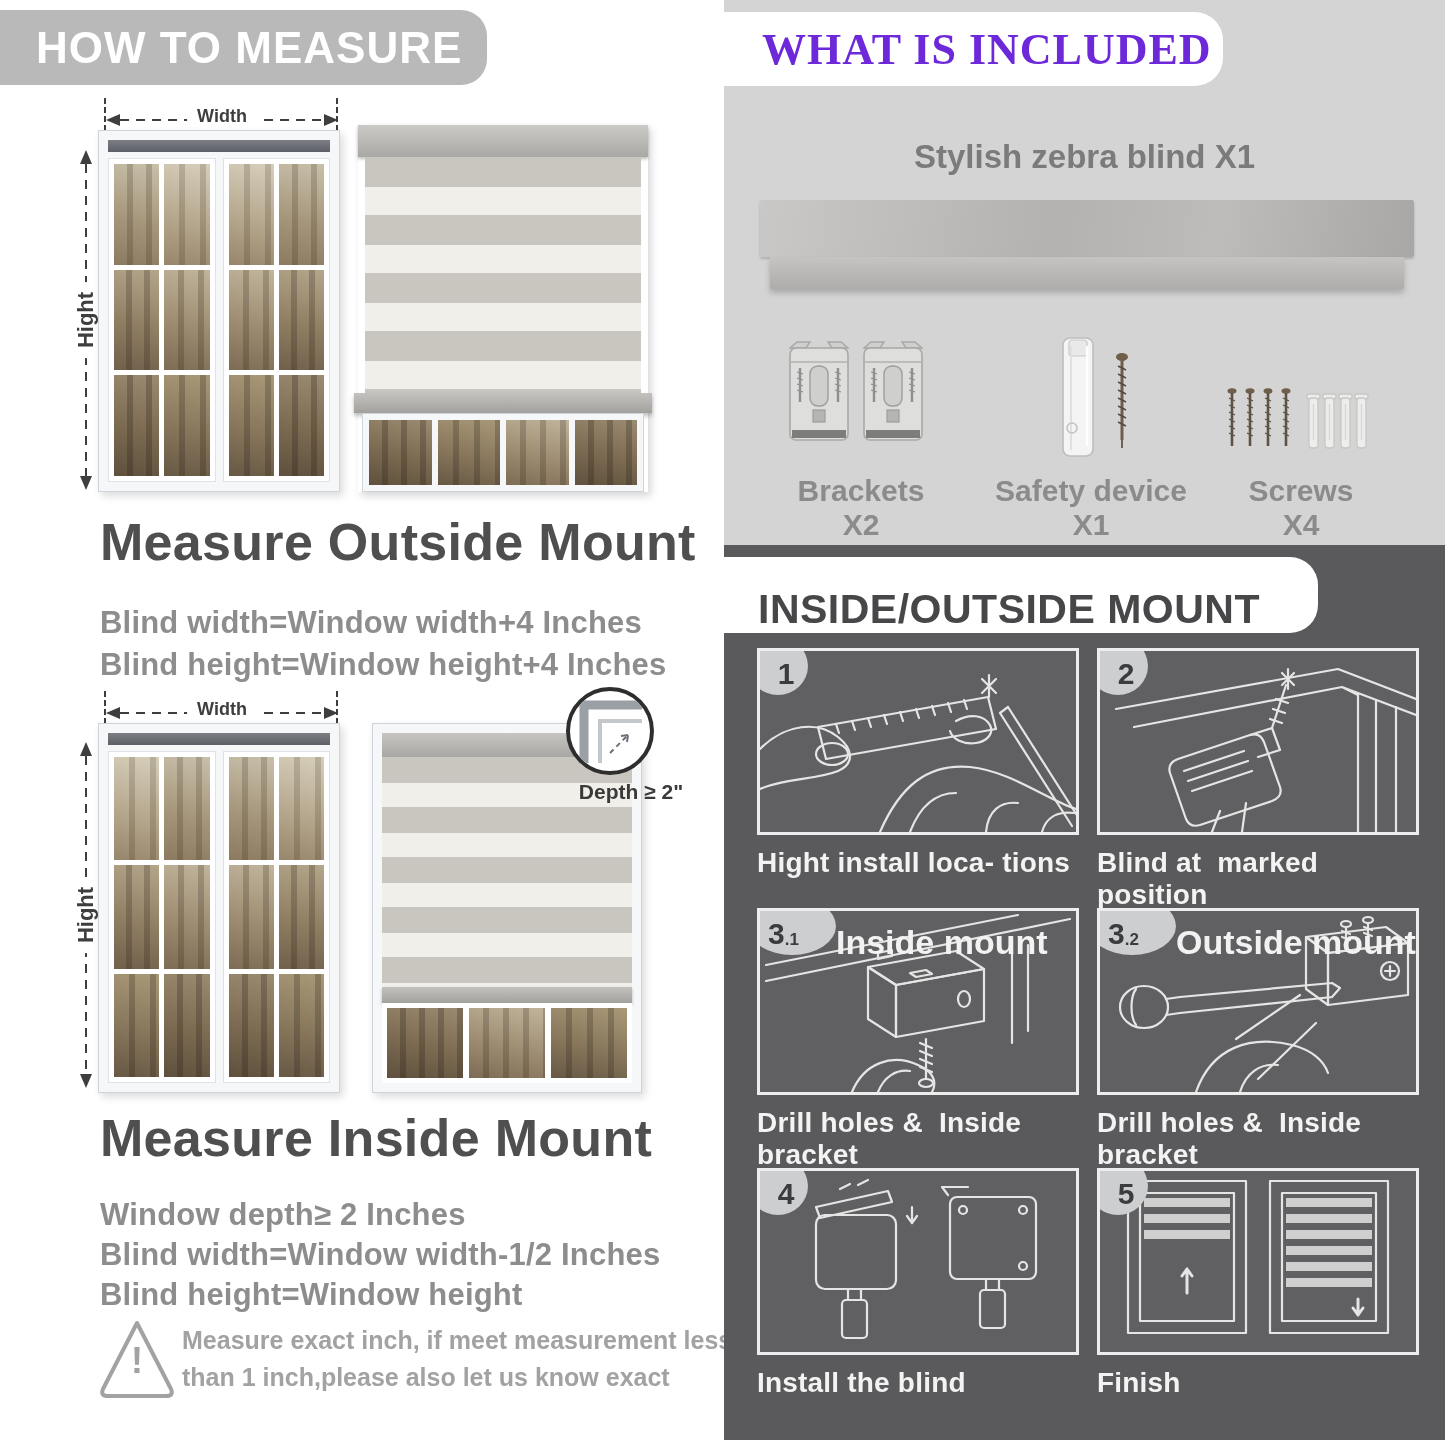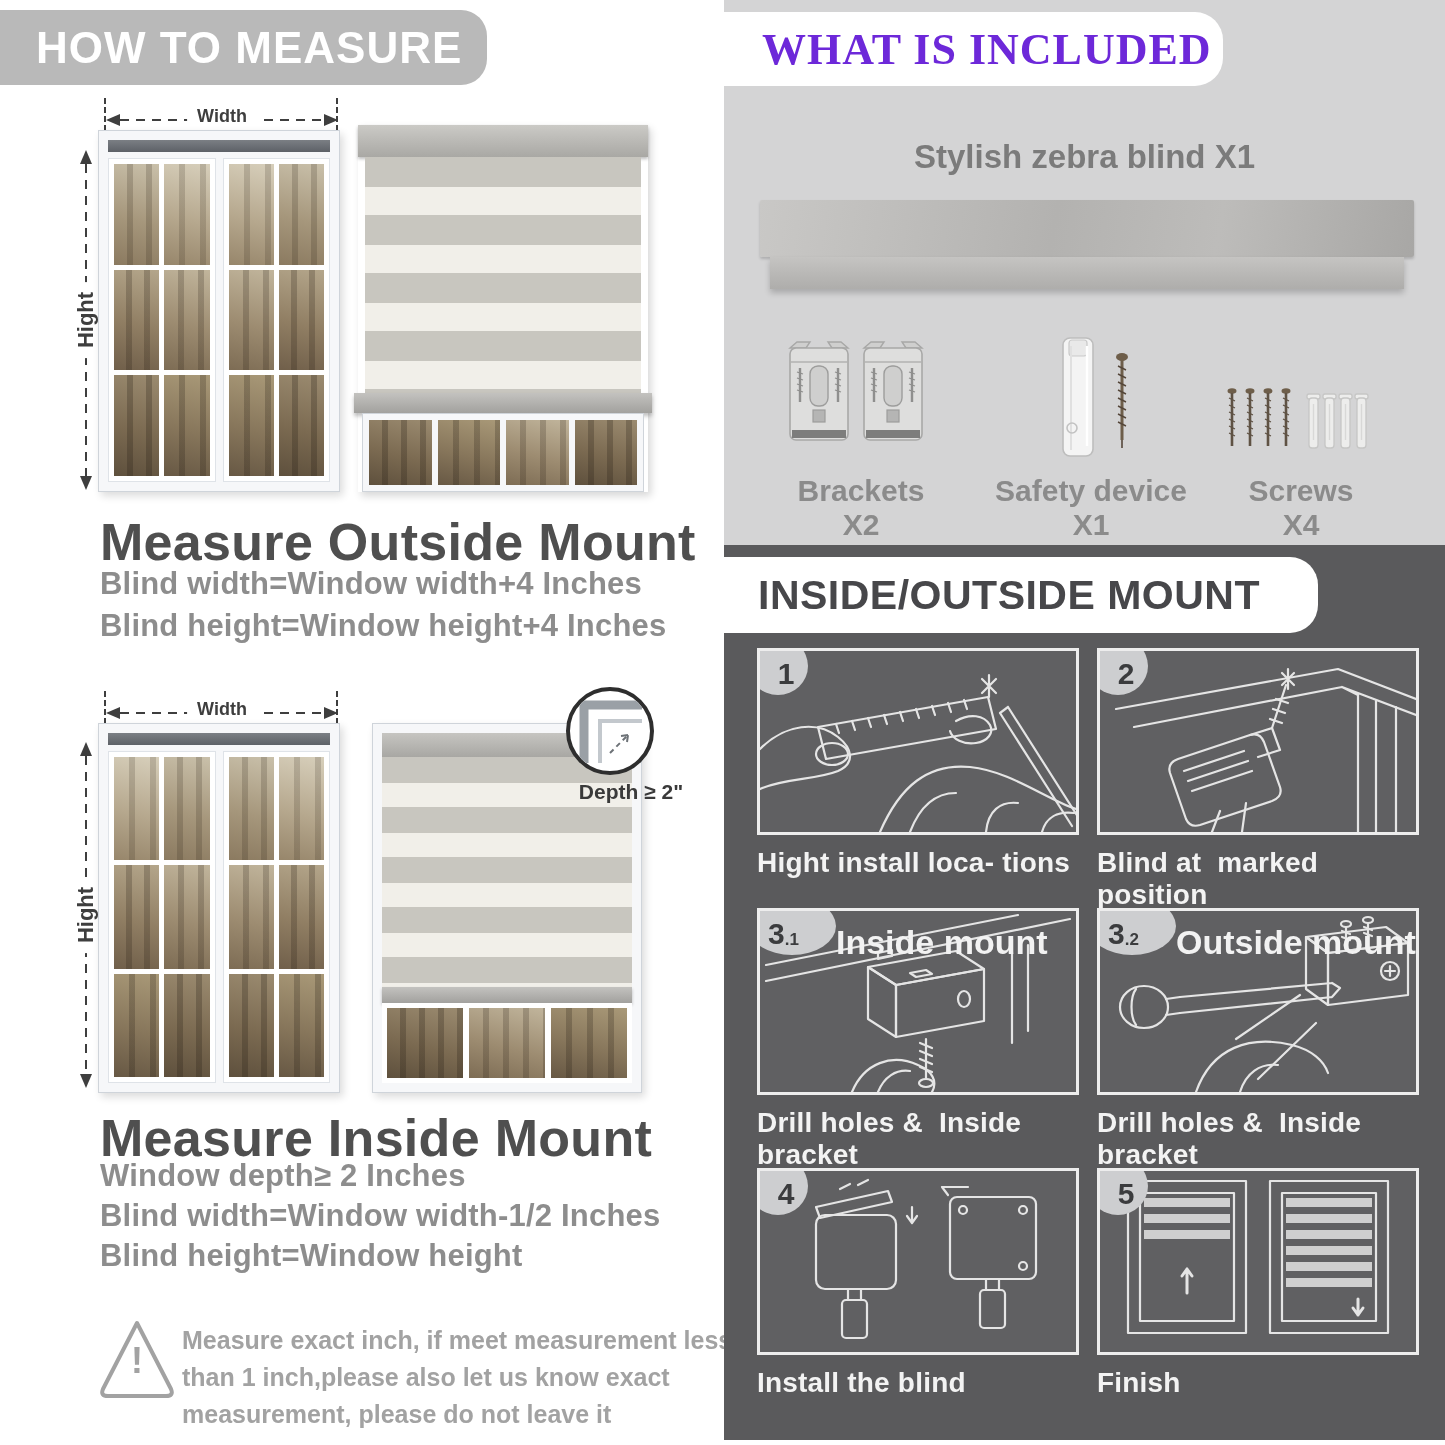--- a/index.html
+++ b/index.html
@@ -9,21 +9,21 @@
   
   .pill{position:absolute;box-sizing:border-box;display:flex;align-items:center;}
   .pill-left{left:0;top:10px;width:487px;height:75px;background:#b9b9b9;
              border-radius:0 26px 26px 0;padding-left:36px;
              color:#ffffff;font-size:44px;font-weight:700;letter-spacing:1px;}
   .pill-included{left:724px;top:12px;width:499px;height:74px;background:#ffffff;
              border-radius:0 28px 28px 0;padding-left:38px;
              color:#6d28d9;font-size:44px;font-weight:700;letter-spacing:1px;font-family:Liberation Serif, serif;}
   .pill-mount{left:724px;top:557px;width:594px;height:76px;background:#ffffff;
              border-radius:0 28px 28px 0;padding-left:34px;
-             color:#47474a;font-size:41px;font-weight:700;letter-spacing:.5px;}
+             color:#47474a;font-size:41px;font-weight:700;letter-spacing:.5px;align-items:flex-end;}
 
   
   .winframe{position:absolute;background:#f6f7f9;border:1px solid #cfd4da;
             box-shadow:3px 4px 8px rgba(0,0,0,.14);padding:9px;box-sizing:border-box;
             display:flex;flex-direction:column;}
   .topstrip{height:12px;background:linear-gradient(#7b7f84,#5d6167);margin-bottom:6px;flex:none;}
   .doors{flex:1;display:flex;gap:7px;min-height:0;}
   .door{flex:1;background:#ffffff;border:1px solid #dfe3e8;padding:5px;display:grid;
         grid-template-columns:1fr 1fr;grid-template-rows:1fr 1fr 1fr;gap:5px;}
   .pane{min-height:0;}
@@ -62,21 +62,21 @@
                transform:translate(-50%,-50%) rotate(180deg);writing-mode:vertical-rl;
                background:#ffffff;padding:10px 0;font-size:22px;font-weight:700;color:#3e3e3e;}
   .vguide{position:absolute;width:0;height:42px;border-left:2px dashed #3e3e3e;}
 
   .magnifier{position:absolute;left:566px;top:687px;width:88px;height:88px;border-radius:50%;
              border:4px solid #2e2e2e;background:#ffffff;box-sizing:border-box;overflow:hidden;}
   .depth-label{position:absolute;left:556px;top:780px;width:150px;text-align:center;
              font-size:21px;font-weight:700;color:#3a3a3a;}
 
   .h-big{position:absolute;font-size:52px;font-weight:700;color:#4f4f4f;letter-spacing:.3px;}
-  .rule{position:absolute;font-size:31px;font-weight:700;color:#8d8d8d;letter-spacing:.2px;}
+  .rule{position:absolute;font-size:31px;font-weight:700;color:#8d8d8d;letter-spacing:.2px;margin-top:39px;}
 
   .warn-text{position:absolute;left:182px;top:1322px;font-size:25px;font-weight:700;
              color:#a2a2a2;line-height:37px;}
   .warn-mark{position:absolute;left:96px;top:1340px;width:82px;text-align:center;
              font-size:36px;font-weight:700;color:#a2a2a2;}
 
   
   .included-bg{position:absolute;left:724px;top:0;width:721px;height:545px;background:#d4d4d5;}
   .blind-label{position:absolute;left:724px;top:138px;width:721px;text-align:center;
                font-size:33px;font-weight:700;color:#7b7b7b;}
@@ -246,21 +246,20 @@
     <div class="rule" style="left:100px;top:1238px">Blind height=Window height</div>
 
     <div>
       <svg style="position:absolute;left:96px;top:1316px" width="82" height="88" viewBox="0 0 82 88">
         <path d="M41 7 L75 73 Q78 80 70 80 L12 80 Q4 80 7 73 Z" fill="none" stroke="#a2a2a2" stroke-width="4" stroke-linejoin="round"></path>
       </svg>
       <div class="warn-mark">!</div>
       <div class="warn-text">
         <div>Measure exact inch, if meet measurement less</div>
         <div>than 1 inch,please also let us know exact</div>
-        <div>measurement, please do not leave it</div>
       </div>
     </div>
   </section>
 
   <section>
     <div class="included-bg"></div>
     <div class="pill pill-included">
       <span>WHAT IS INCLUDED</span>
     </div>
     <div class="blind-label">Stylish zebra blind X1</div>

